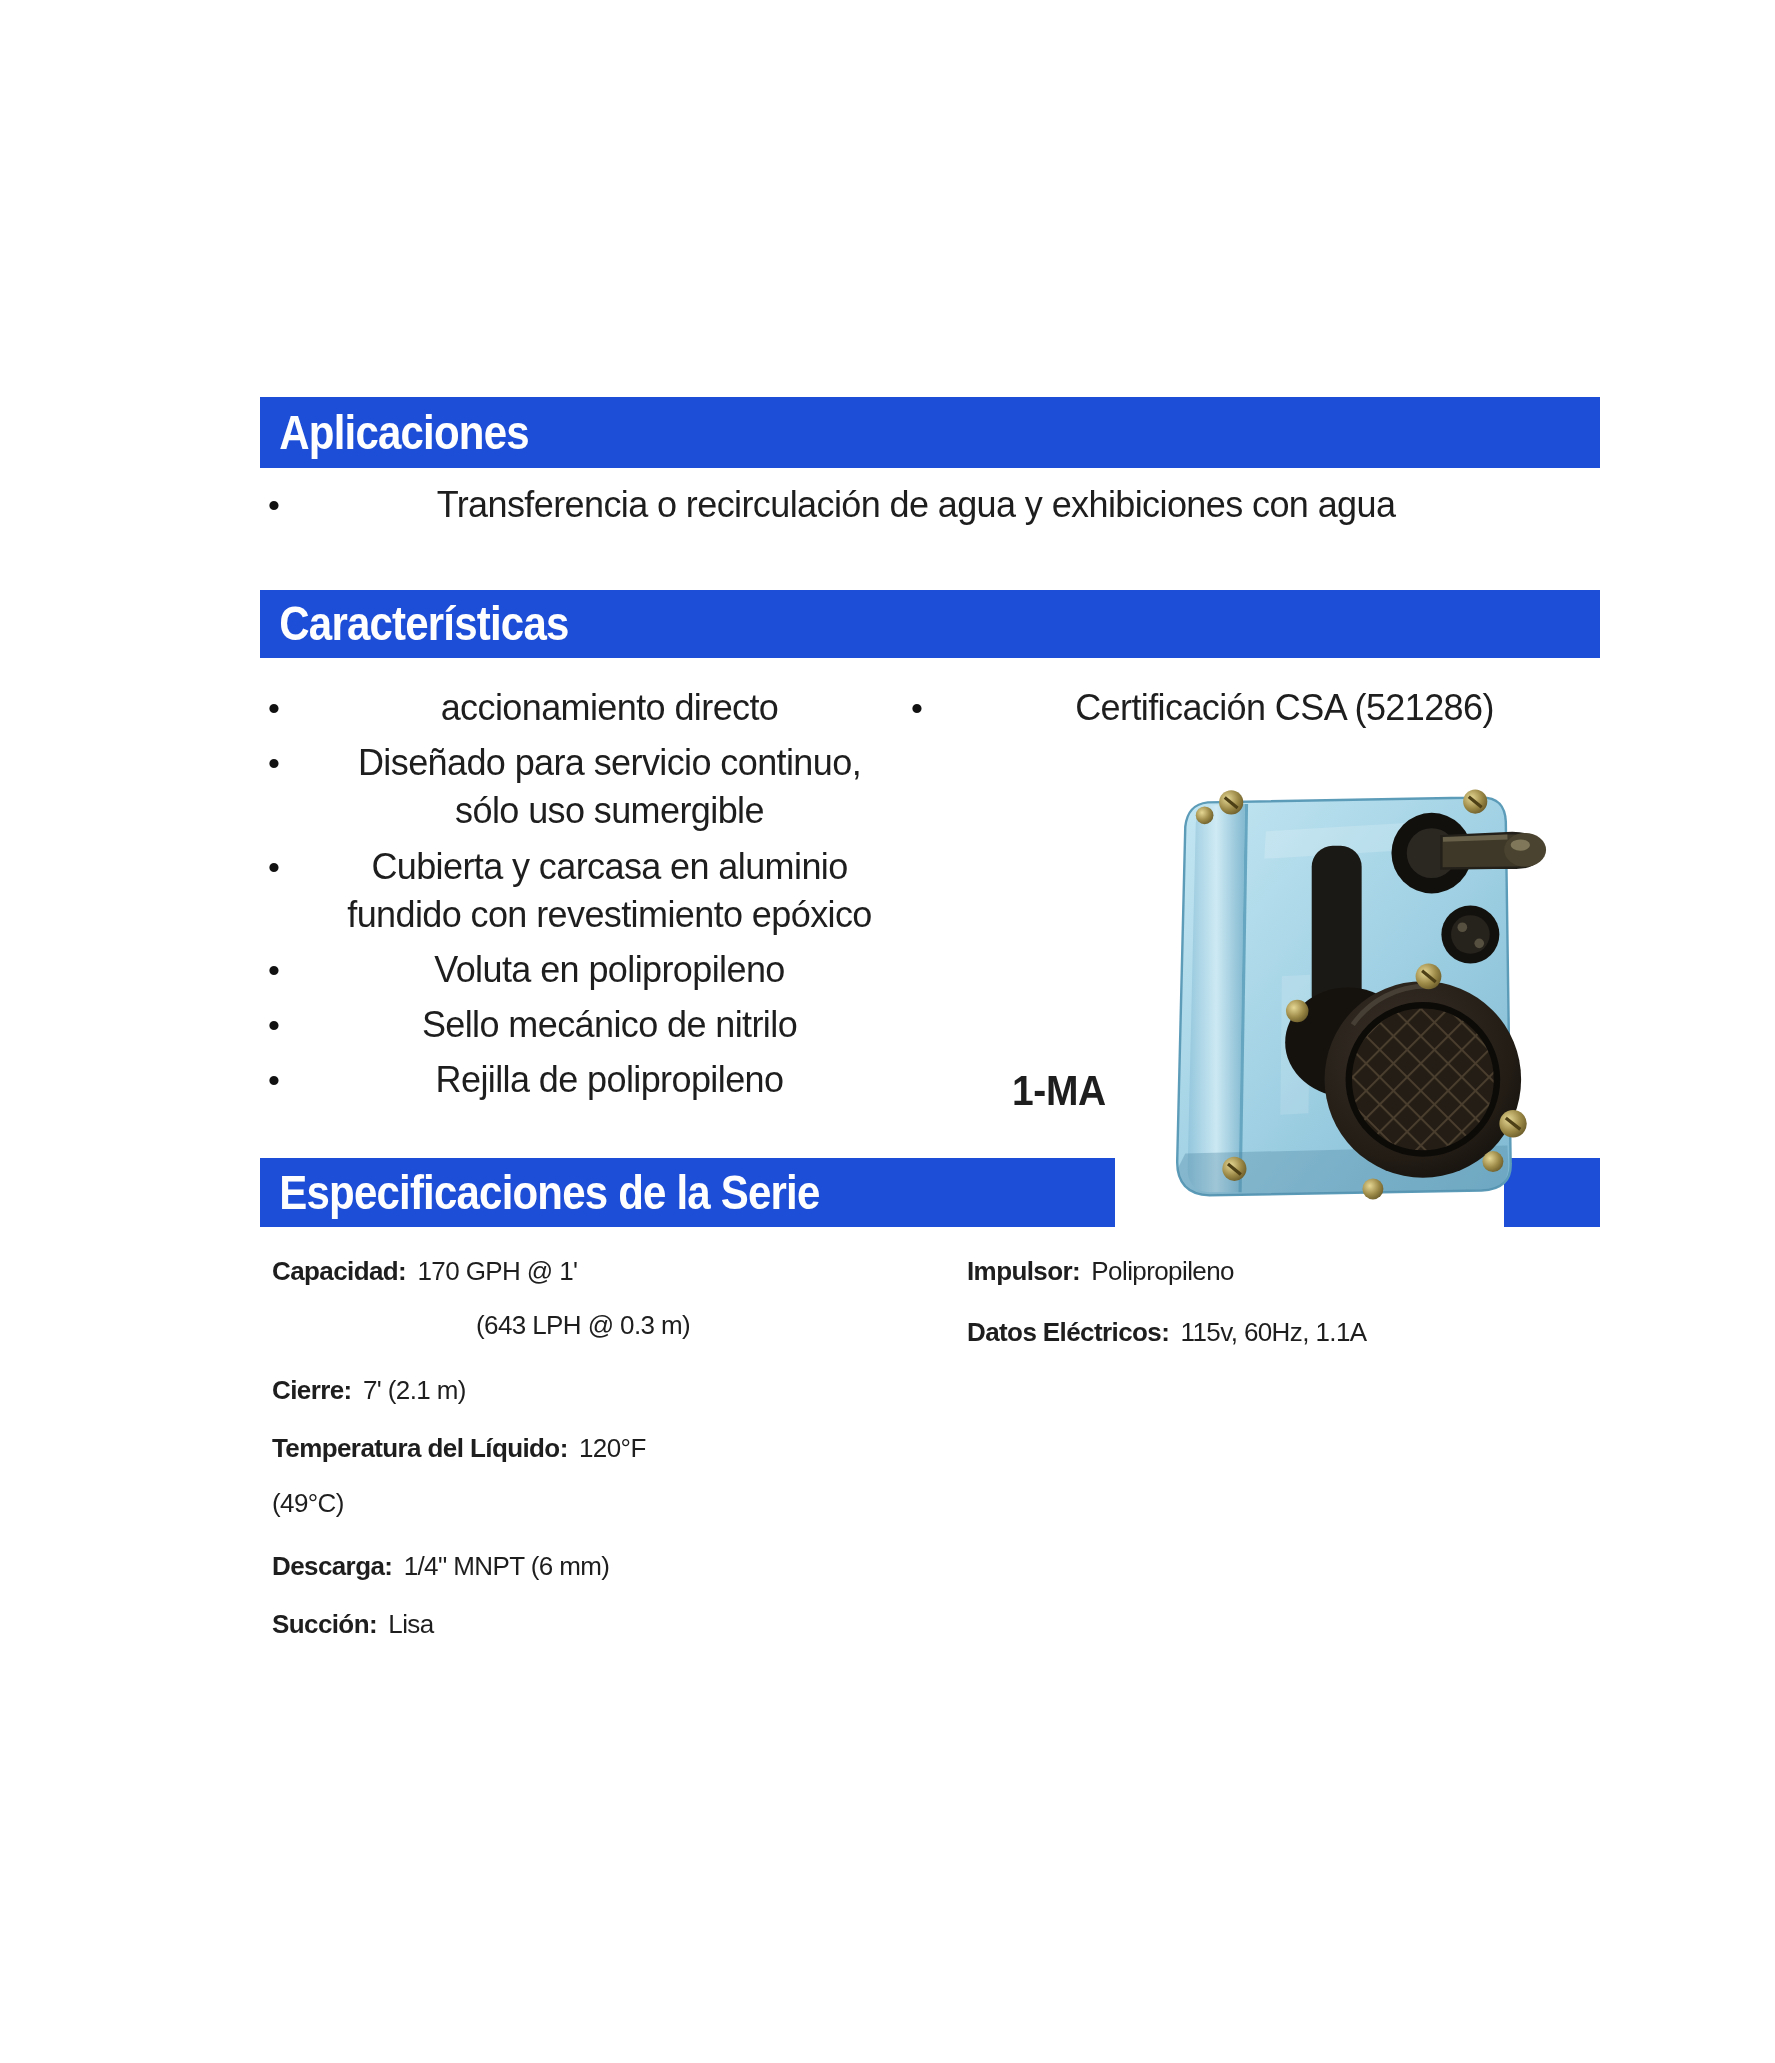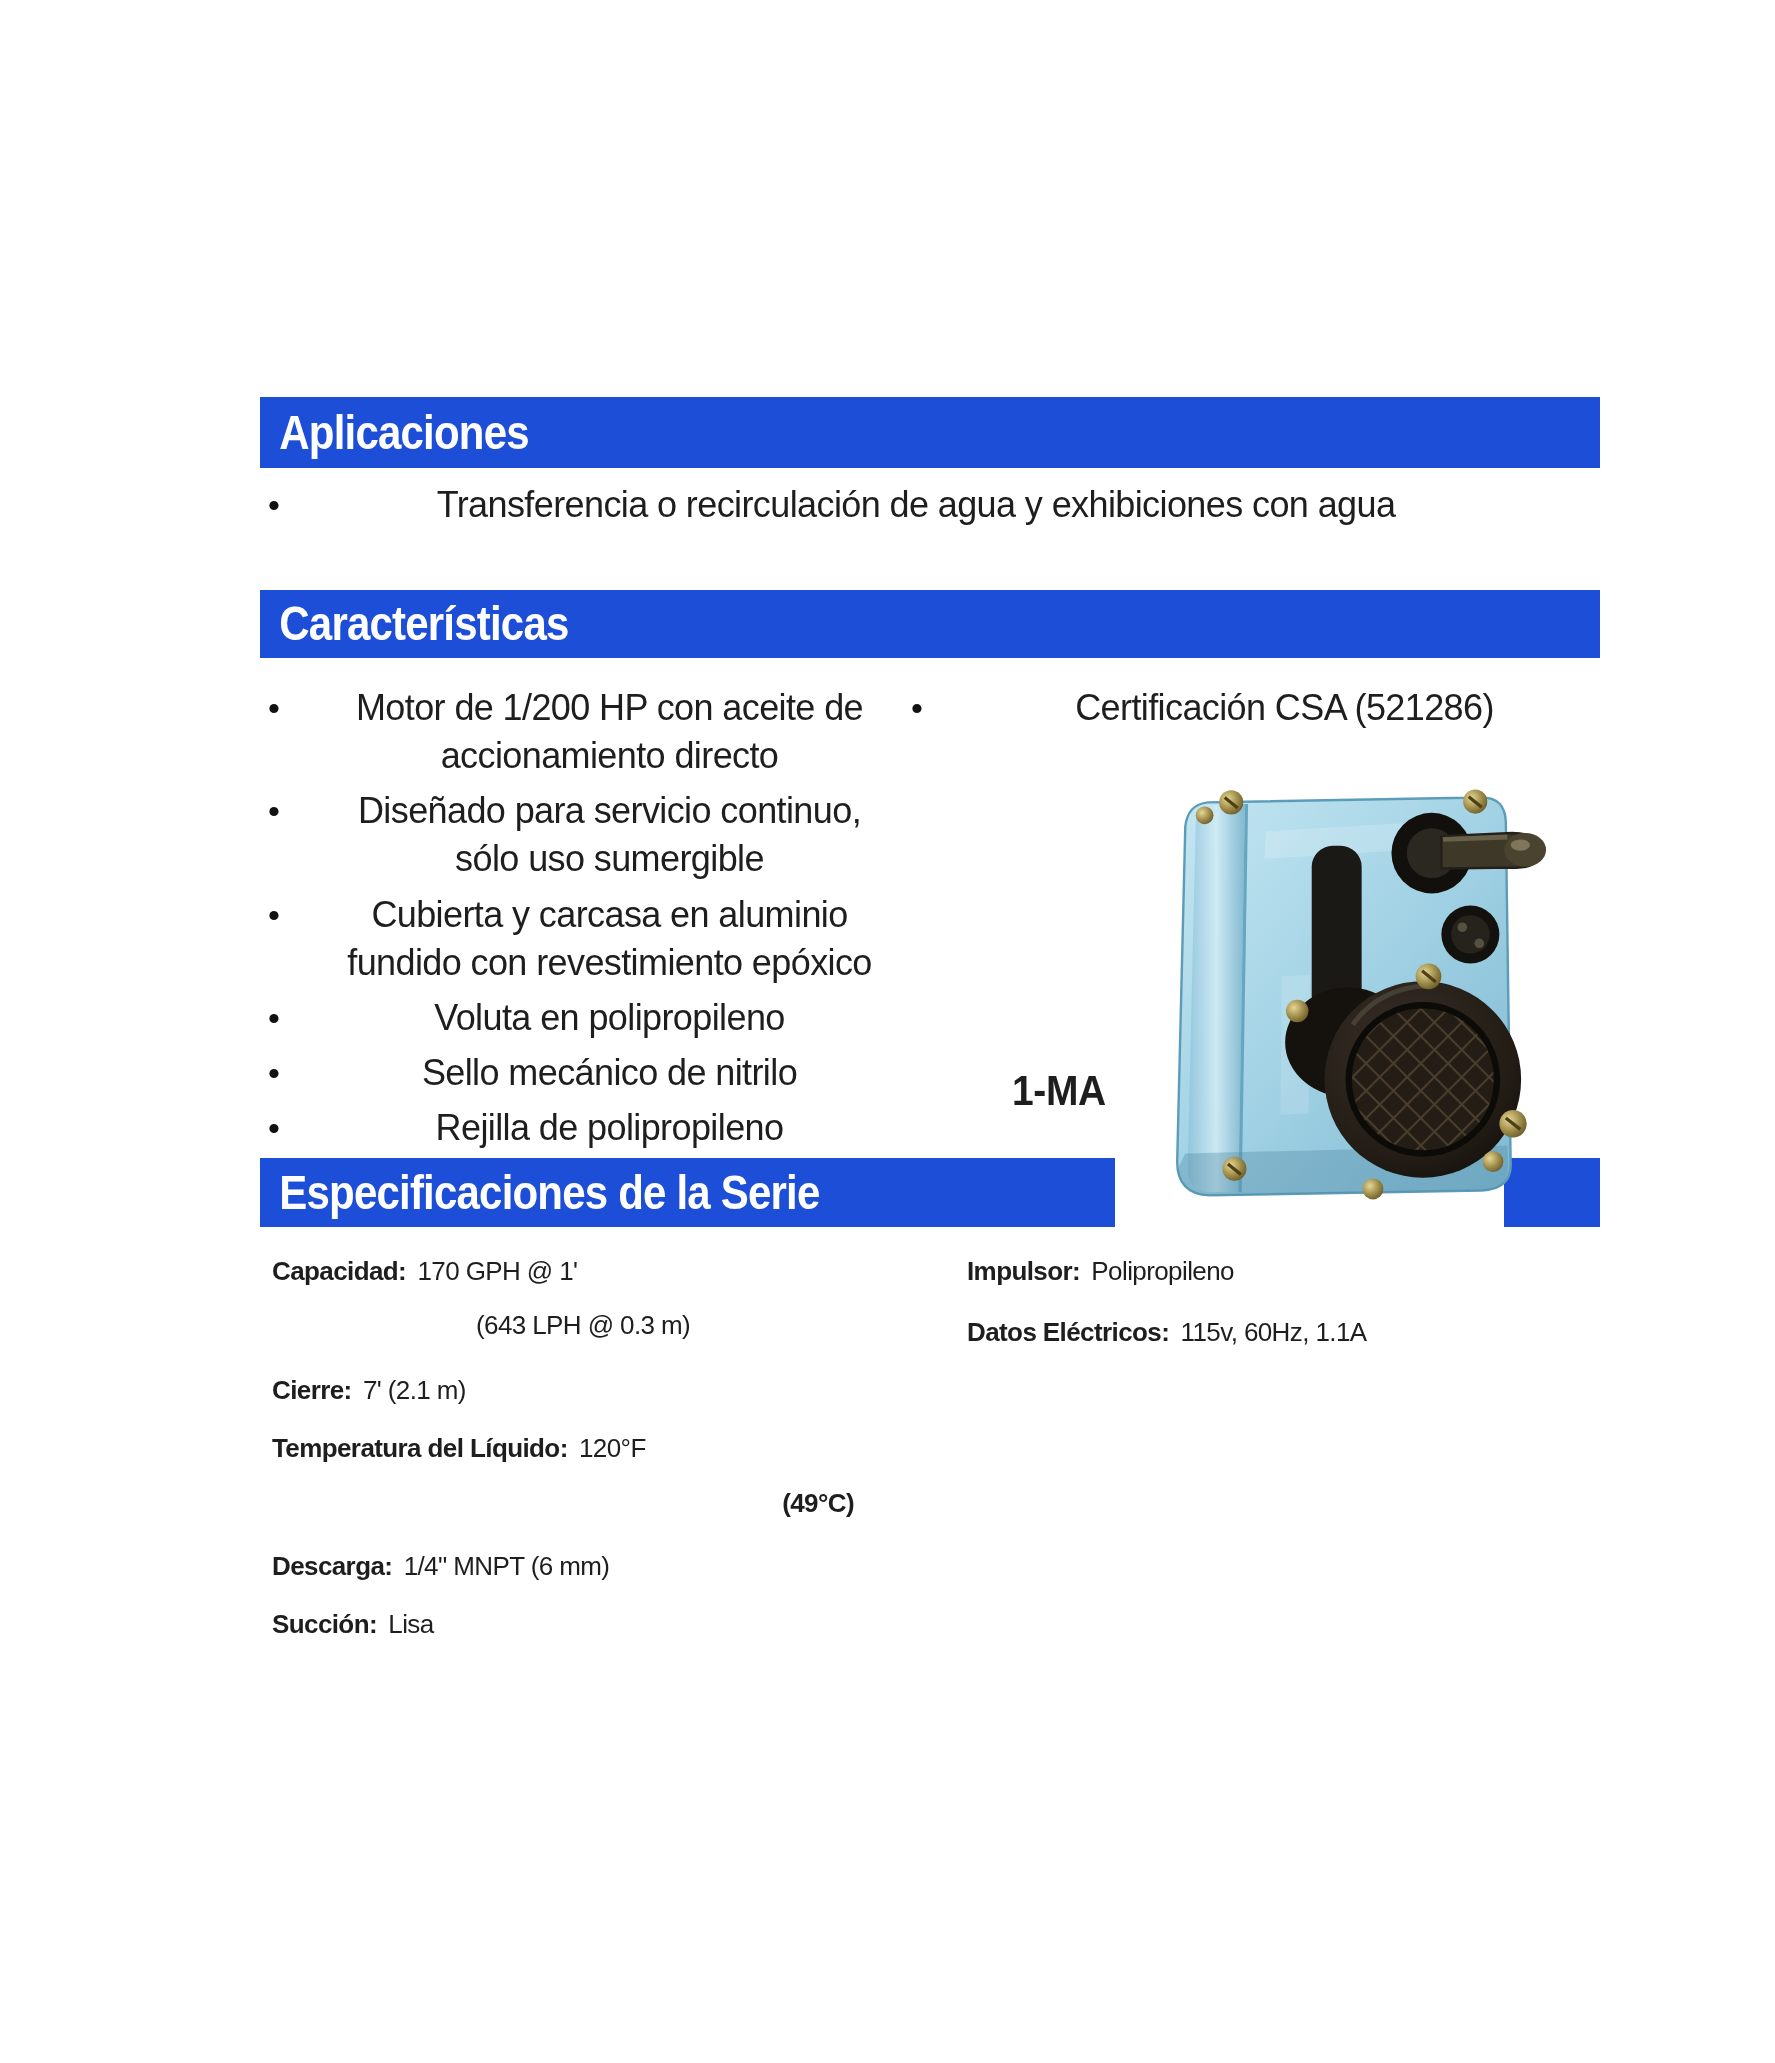--- a/index.html
+++ b/index.html
@@ -49,21 +49,21 @@
   .spec{
     position:absolute;font-size:26px;line-height:45px;letter-spacing:-0.6px;
     white-space:nowrap;z-index:1;
   }
   .spec .lbl{font-weight:bold;}
   .spec .val{margin-left:11.3px;}
   #spec-capacidad      {left:272px;top:1249px;}
   #spec-capacidad-m    {left:476px;top:1303px;}
   #spec-cierre         {left:272px;top:1368px;}
   #spec-temperatura    {left:272px;top:1426px;}
-  #spec-temperatura-m  {left:272px;top:1481px;width:582px;text-align:right;font-weight:bold;}
+  #spec-temperatura-m  {left:272px;top:1481px;width:582px;text-align:left;}
   #spec-descarga       {left:272px;top:1544px;}
   #spec-succion        {left:272px;top:1602px;}
   #spec-impulsor       {left:967px;top:1249px;}
   #spec-datos          {left:967px;top:1310px;}
 </style>
 </head>
 <body>
 
 <div class="bar" id="bar-aplicaciones">
   <span class="bar-title">Aplicaciones</span>
@@ -78,21 +78,20 @@
 </div>
 
 <div class="bar" id="bar-caracteristicas">
   <span class="bar-title">Características</span>
 </div>
 
 <div class="blist" id="feat-left">
   <div class="bitem">
     <span class="dot">•</span>
     <div class="blines">
-      <div class="bline">Motor de 1/200 HP con aceite de</div>
       <div class="bline">accionamiento directo</div>
     </div>
   </div>
   <div class="bitem">
     <span class="dot">•</span>
     <div class="blines">
       <div class="bline">Diseñado para servicio continuo,</div>
       <div class="bline">sólo uso sumergible</div>
     </div>
   </div>

